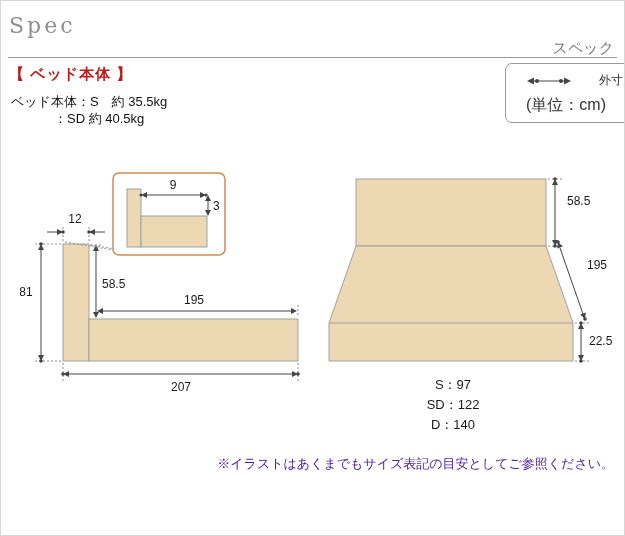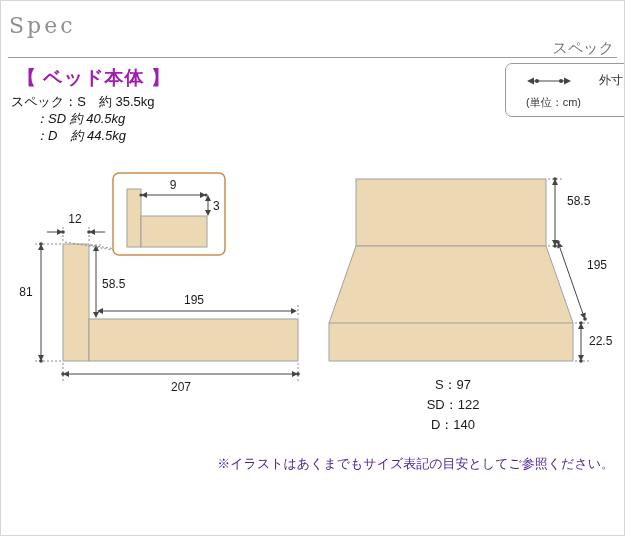--- a/index.html
+++ b/index.html
@@ -9,32 +9,32 @@
     border:1px solid #d6d6d6; overflow:hidden;
     font-family:"Liberation Sans", sans-serif; color:#222;
   }
   .title {
     position:absolute; left:8px; top:12px;
     font-family:"DejaVu Serif", serif; font-weight:400;
     font-size:22px; color:#8f8f8f; letter-spacing:3px;
   }
   .subtitle { position:absolute; right:10px; top:38px; font-size:15px; color:#777; }
   .rule { position:absolute; left:7px; right:7px; top:56px; border-top:1px solid #9a9a9a; }
-  .section-label { position:absolute; left:8px; top:64px; font-size:19px; font-weight:bold; color:#a21caf; letter-spacing:1px;margin-left:8px; }
+  .section-label { position:absolute; left:8px; top:64px; font-size:15px; font-weight:bold; color:#b91c1c; letter-spacing:1px; }
   .weights { position:absolute; left:10px; top:92px; font-size:13px; line-height:17px; color:#111; }
-  .weights .indent { margin-left:24px;font-style:italic; }
+  .weights .indent { margin-left:43px; }
   .legend {
     position:absolute; left:504px; top:62px; width:128px;
     border:1px solid #9a9a9a; border-radius:7px; padding:8px 9px 6px 20px;
     font-size:12px; color:#333; background:#fff;
   }
   .legend-row { display:flex; align-items:center; justify-content:space-between; margin-bottom:6px; }
   .legend-row svg line { stroke:#444; stroke-width:1; }
   .legend-row svg polygon, .legend-row svg circle { fill:#444; }
-  .legend-unit { font-size:11px; color:#333; }
+  .legend-unit { font-size:16px; color:#333; }
   .diagram { position:absolute; left:0; top:0; }
   .diagram text { font-family:"Liberation Sans", sans-serif; font-size:12px; fill:#1a1a1a; }
   .diagram text.size-label { font-size:13px; }
   .bed-shape { fill:#ecd9b4; stroke:#a0a0a0; stroke-width:1; }
   .dim-line { stroke:#444; stroke-width:1; fill:none; }
   .dim-head { fill:#444; }
   .dim-dot { fill:#444; }
   .ext-line { stroke:#8a8a8a; stroke-width:1; stroke-dasharray:2 2; fill:none; }
   .inset-box { fill:#ffffff; stroke:#cf8c4e; stroke-width:1.5; }
   .note { position:absolute; right:10px; top:454px; font-size:13px; color:#4c1d95; }
@@ -44,23 +44,22 @@
 
 <div class="page">
 
   <div class="title">Spec</div>
   <div class="subtitle">スペック</div>
   <div class="rule"></div>
 
   <div class="section-label">【 ベッド本体 】</div>
 
   <div class="weights">
-    <div>スペック：S　約 35.5kg</div>
+    <div>ベッド本体：S　約 35.5kg</div>
     <div class="indent">：SD 約 40.5kg</div>
-    <div class="indent">：D　約 44.5kg</div>
   </div>
 
   <div class="legend">
     <div class="legend-row">
       <svg width="46" height="10" viewBox="0 0 46 10">
         <polygon points="1,5 8,1.5 8,8.5"></polygon>
         <polygon points="45,5 38,1.5 38,8.5"></polygon>
         <line x1="6" y1="5" x2="40" y2="5"></line>
         <circle cx="11" cy="5" r="2"></circle>
         <circle cx="35" cy="5" r="2"></circle>

